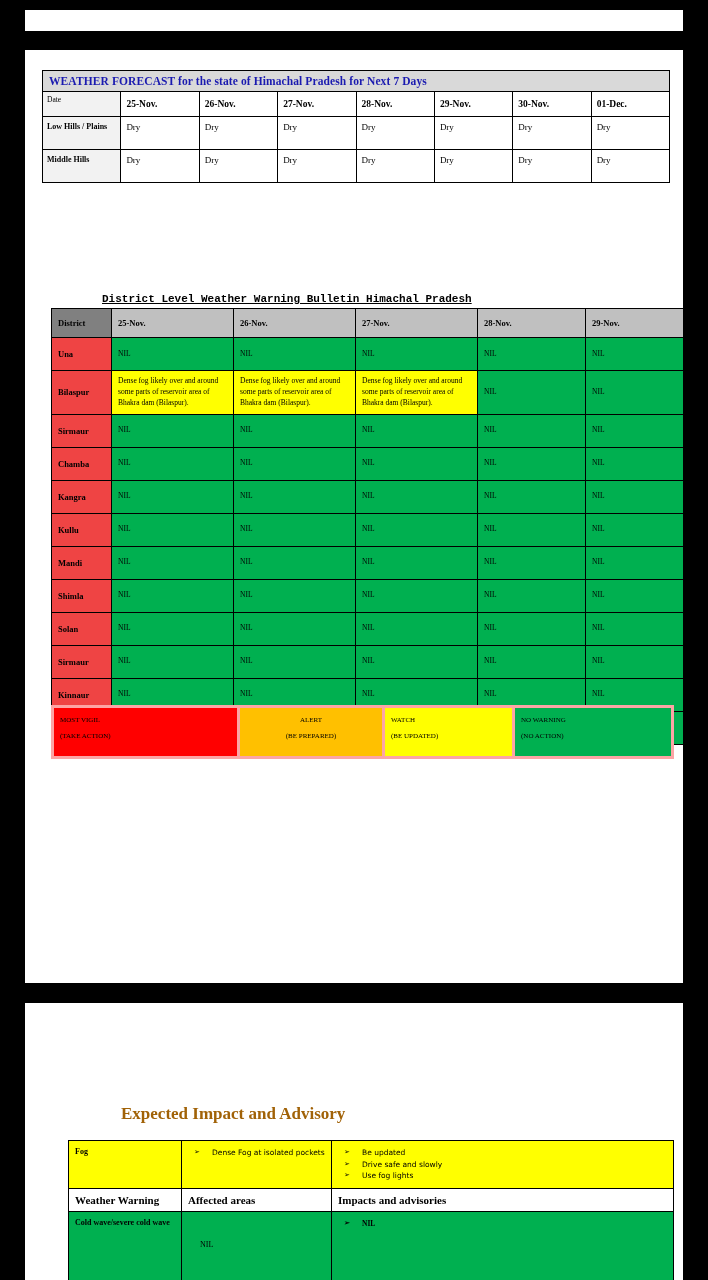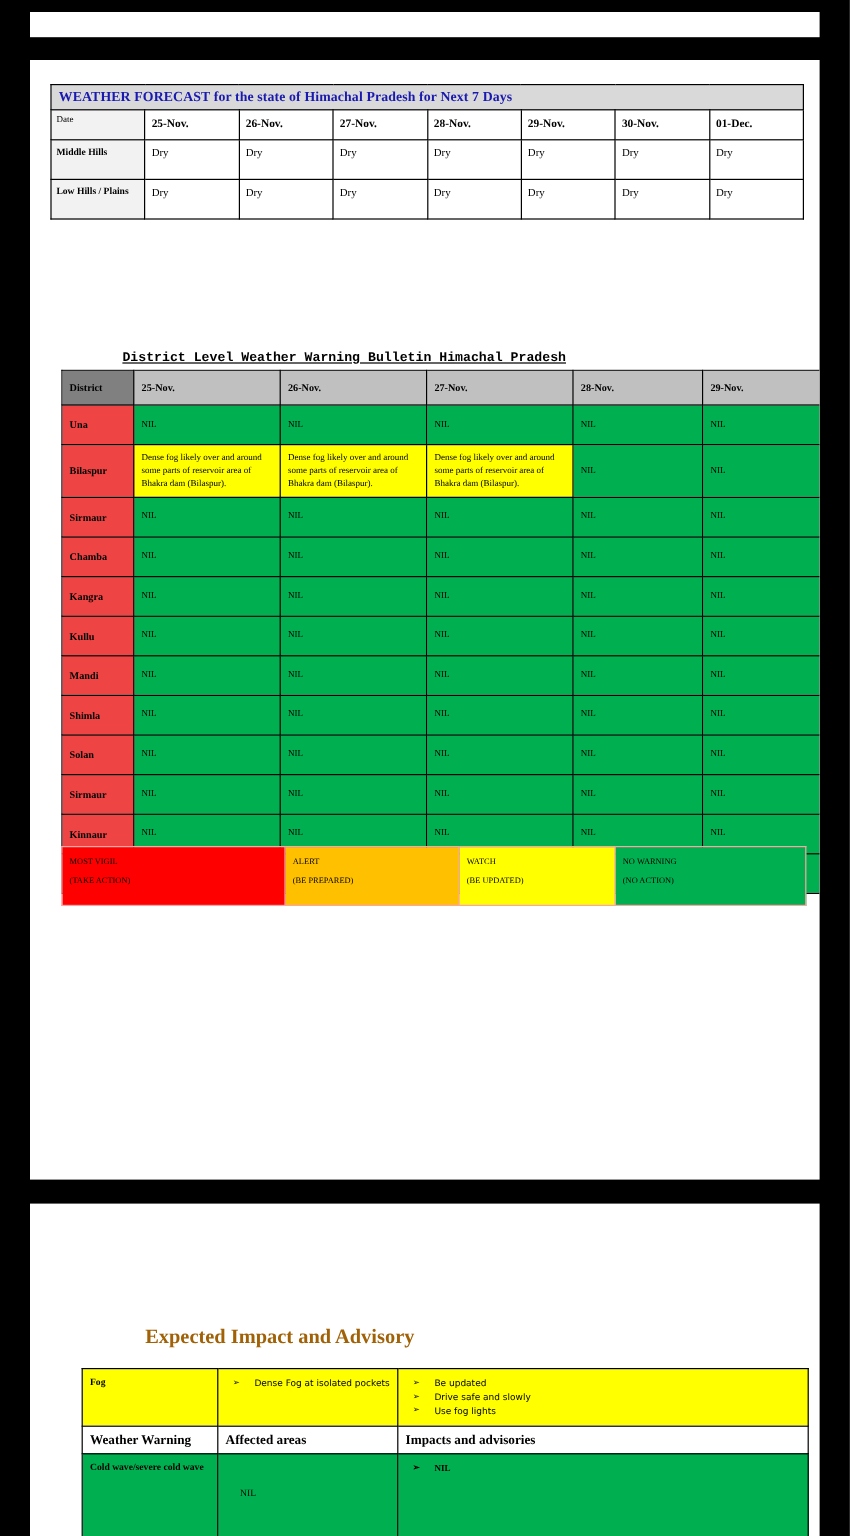--- a/index.html
+++ b/index.html
@@ -132,38 +132,38 @@
   }
   .dl-cell {
     font-size: 7.5px;
     line-height: 1.45;
     vertical-align: middle;
     padding: 5px 6px;
   }
   .dl-cell.nil { height: 22px; }
   .c-green  { background: #00b050; }
   .c-yellow { background: #ffff00; }
-  .c-orange { background: #ffc000; }
+  .c-orange { background: #ffc000; text-align: center; }
   .c-red    { background: #ff0000; }
 
   
   .legend-wrap {
     position: absolute;
     left: 26px;
     top: 655px;
     width: 620px;
   }
   .legend-table { width: 620px; }
   .legend-cell {
     height: 40px;
     vertical-align: top;
     padding: 4px 6px;
     font-size: 7px;
     line-height: 2.3;
-    border: 1px solid #fca5a5;
+    border: 3px solid #fca5a5;
   }
   .legend-cell .l2 { display: block; }
 
   
   .impact-title {
     position: absolute;
     left: 96px;
     top: 101px;
     font-size: 17px;
     font-weight: bold;
@@ -240,31 +240,31 @@
             <td class="fc-head-date-label">Date</td>
             <td class="fc-head-cell">25-Nov.</td>
             <td class="fc-head-cell">26-Nov.</td>
             <td class="fc-head-cell">27-Nov.</td>
             <td class="fc-head-cell">28-Nov.</td>
             <td class="fc-head-cell">29-Nov.</td>
             <td class="fc-head-cell">30-Nov.</td>
             <td class="fc-head-cell">01-Dec.</td>
           </tr>
           <tr>
+            <td class="fc-row-label">Low Hills / Plains</td>
+            <td class="fc-cell">Dry</td>
+            <td class="fc-cell">Dry</td>
+            <td class="fc-cell">Dry</td>
+            <td class="fc-cell">Dry</td>
+            <td class="fc-cell">Dry</td>
+            <td class="fc-cell">Dry</td>
+            <td class="fc-cell">Dry</td>
+          </tr>
+          <tr>
             <td class="fc-row-label">Middle Hills</td>
-            <td class="fc-cell">Dry</td>
-            <td class="fc-cell">Dry</td>
-            <td class="fc-cell">Dry</td>
-            <td class="fc-cell">Dry</td>
-            <td class="fc-cell">Dry</td>
-            <td class="fc-cell">Dry</td>
-            <td class="fc-cell">Dry</td>
-          </tr>
-          <tr>
-            <td class="fc-row-label">Low Hills / Plains</td>
             <td class="fc-cell">Dry</td>
             <td class="fc-cell">Dry</td>
             <td class="fc-cell">Dry</td>
             <td class="fc-cell">Dry</td>
             <td class="fc-cell">Dry</td>
             <td class="fc-cell">Dry</td>
             <td class="fc-cell">Dry</td>
           </tr>
         </tbody>
     </table>

